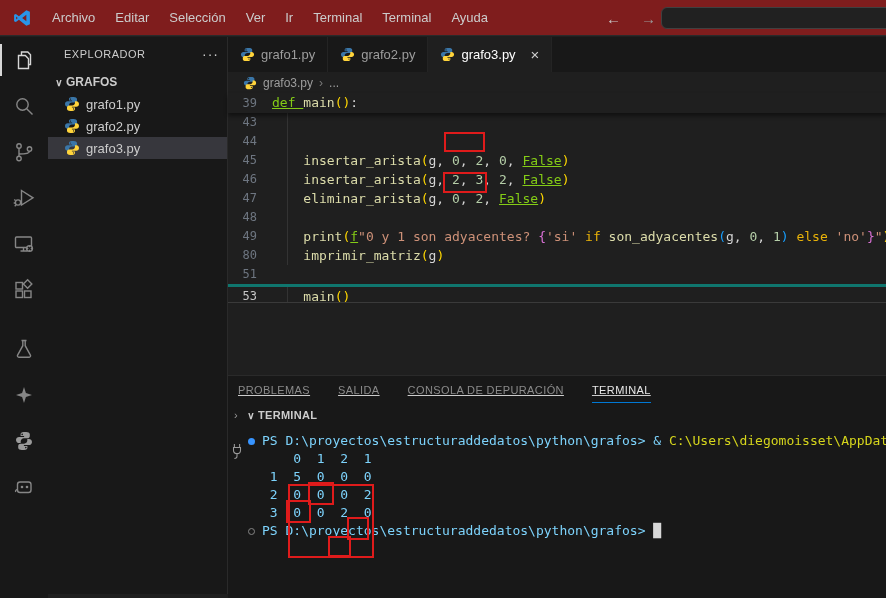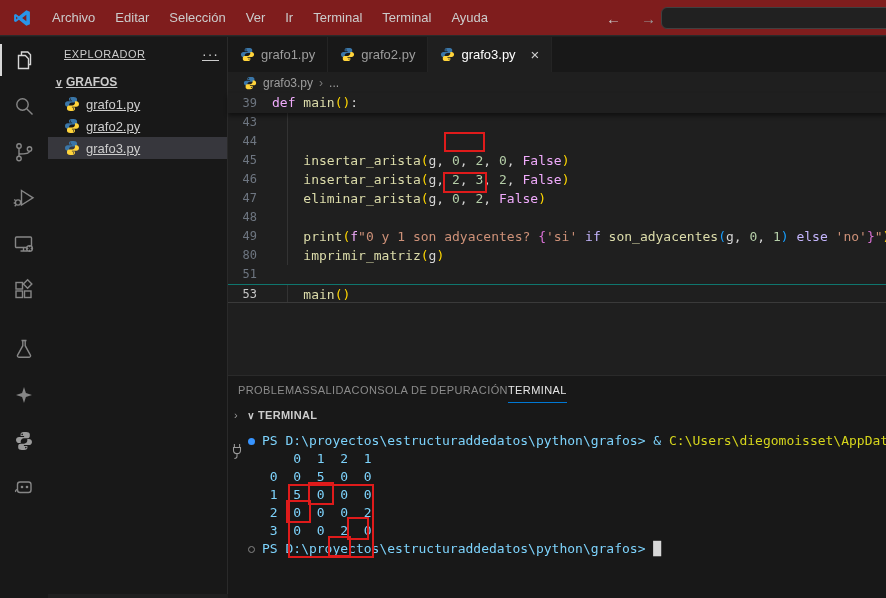--- a/index.html
+++ b/index.html
@@ -23,21 +23,21 @@
   
   .activitybar { position:absolute; left:0; top:37px; width:48px; bottom:0; background:#181818; }
   .ab-icon { height:46px; display:flex; align-items:center; justify-content:center; position:relative; }
   .ab-icon svg { width:24px; height:24px; stroke:#868686; fill:none; stroke-width:1.4; }
   .ab-icon.filled svg { fill:#868686; stroke:none; }
   .ab-icon.active svg { stroke:#d7d7d7; }
   .ab-icon.active::before { content:""; position:absolute; left:0; top:7px; bottom:7px; width:2px; background:#d7d7d7; }
   .ab-gap { height:13px; }
   
   .sidebar { position:absolute; left:48px; top:37px; width:180px; bottom:4px;
-    background:#181818; border-right:1px solid #2a2a2a;text-decoration:underline; }
+    background:#181818; border-right:1px solid #2a2a2a; }
   .sb-header { height:34px; display:flex; align-items:center; padding:0 8px 0 16px;
     font-size:11px; letter-spacing:.5px; color:#cccccc; }
   .sb-dots { margin-left:auto; font-size:14px; letter-spacing:1px; color:#cccccc; }
   .folder-row { height:22px; display:flex; align-items:center; padding-left:4px;
     font-weight:bold; font-size:12px; color:#cccccc; }
   .chev { font-size:10px; color:#cccccc; width:14px; text-align:center; }
   .file-row { height:22px; display:flex; align-items:center; padding-left:16px; font-size:13px; color:#cccccc; }
   .file-row.selected { background:#37373d; }
   .file-row .fico { width:16px; height:16px; margin-right:6px; flex:none; }
   
@@ -48,43 +48,43 @@
   .tab.active { background:#1f1f1f; color:#ffffff; }
   .tab-close { margin-left:9px; font-size:15px; color:#cfcfcf; }
   .breadcrumb { position:absolute; left:228px; top:72px; right:0; height:21px; background:#1f1f1f;
     display:flex; align-items:center; gap:6px; padding-left:15px; font-size:12px; color:#9d9d9d; }
   .breadcrumb .bico { width:14px; height:14px; }
   .bc-sep { font-size:12px; color:#7a7a7a; }
   .sticky { position:absolute; left:228px; top:93px; right:0; height:20px; background:#1f1f1f;
     box-shadow:0 3px 4px rgba(0,0,0,.45); display:flex; z-index:3; }
   .code { position:absolute; left:228px; top:113px; right:0; height:262px; background:#1f1f1f; }
   .cline { display:flex; height:19px; position:relative; }
-  .cline.current { border-top:1px solid #0f766e; border-bottom:1px solid #3a3a3a; }
+  .cline.current { border-top:3px solid #0f766e; border-bottom:1px solid #3a3a3a; }
   .cline.guide::before { content:""; position:absolute; left:59px; top:0; bottom:0; width:1px; background:#333333; }
   .ln { width:44px; flex:none; text-align:right; padding-right:15px; color:#6e7681;
     font:12px/19px "DejaVu Sans Mono", monospace; }
   .cline.current .ln { color:#c6c6c6; }
   pre.lc { font:13px/19px "DejaVu Sans Mono", monospace; white-space:pre; }
   .sticky .ln { line-height:20px; }
   .sticky pre.lc { line-height:20px; }
   
-  .kw  { color:#f0abfc; }
-  .ctl { color:#c4b5fd; }
+  .kw  { color:#84cc16;text-decoration:underline; }
+  .ctl { color:#eab308; }
   .fn  { color:#dcdcaa; }
   .num { color:#b5cea8; }
   .str { color:#ce9178; }
   .b1  { color:#ffd700; }
   .b2  { color:#da70d6; }
   .b3  { color:#179fff; }
   .pln { color:#d4d4d4; }
   .var { color:#9cdcfe; }
   
   .panel { position:absolute; left:228px; top:375px; right:0; bottom:0;
     background:#181818; border-top:1px solid #2a2a2a; }
-  .panel-tabs { height:27px; display:flex; align-items:stretch; padding-left:10px; }
+  .panel-tabs { height:27px; display:flex; align-items:stretch; gap:28px; padding-left:10px;text-decoration:underline; }
   .ptab { display:flex; align-items:center; font-size:11px; letter-spacing:.4px; color:#8b8b8b;
     border-bottom:1px solid transparent; padding-top:1px; }
   .ptab.active { color:#e7e7e7; border-bottom-color:#0078d4; }
   .term-header { height:24px; display:flex; align-items:center; font-size:11px; font-weight:bold;
     letter-spacing:.3px; color:#cccccc; }
   .hdr-chev-right { width:16px; text-align:center; font-size:11px; font-weight:normal; color:#9a9a9a; }
   .plug { position:absolute; left:2px; top:66px; width:16px; height:20px; }
   .plug svg { stroke:#9a9a9a; fill:none; stroke-width:1.2; width:14px; height:18px; }
   .terminal { position:absolute; left:20px; top:56px; right:0; }
   .tline { display:flex; height:18px; }
@@ -337,24 +337,20 @@
             <span class="deco-dot"></span>
           </span>
           <pre class="tl"><span class="tpln">PS D:\proyectos\estructuraddedatos\python\grafos&gt; &amp; </span><span class="tyel">C:\Users\diegomoisset\AppData\Local\P</span></pre>
         </div>
         <div class="tline">
           <span class="tg"></span>
           <pre class="tl"><span class="tpln">    0  1  2  1</span></pre>
         </div>
         <div class="tline">
           <span class="tg"></span>
-          <pre class="tl"><span class="tpln"> 0  0  5  0  0</span></pre>
-        </div>
-        <div class="tline">
-          <span class="tg"></span>
           <pre class="tl"><span class="tpln"> 1  5  0  0  0</span></pre>
         </div>
         <div class="tline">
           <span class="tg"></span>
           <pre class="tl"><span class="tpln"> 2  0  0  0  2</span></pre>
         </div>
         <div class="tline">
           <span class="tg"></span>
           <pre class="tl"><span class="tpln"> 3  0  0  2  0</span></pre>
         </div>

